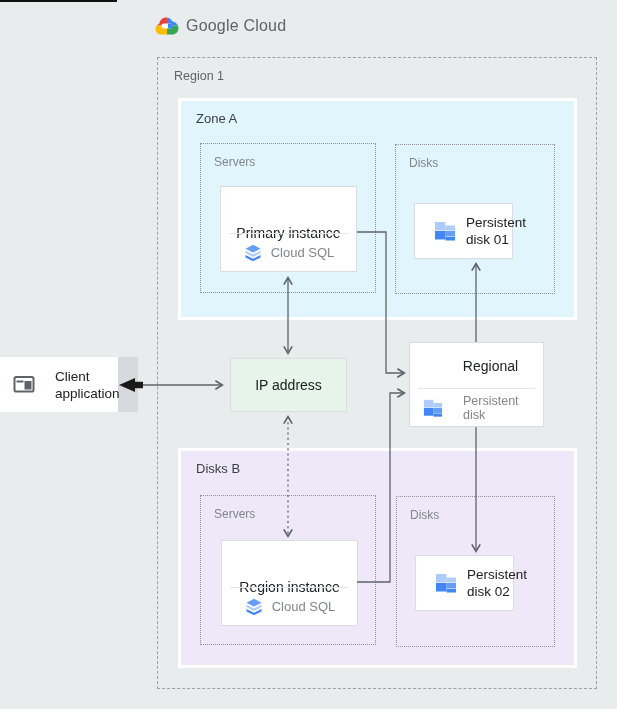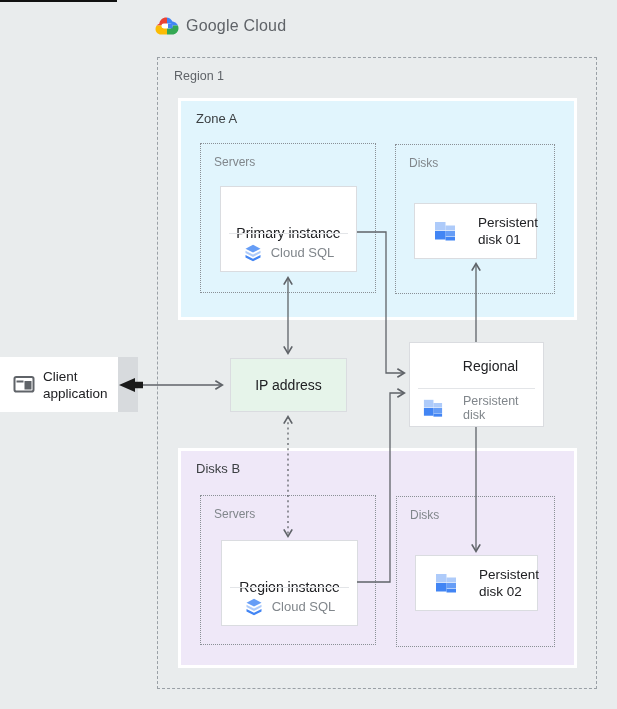--- a/index.html
+++ b/index.html
@@ -46,31 +46,31 @@
   .inst-sub{position:absolute;left:0;right:0;top:47px;bottom:0;display:flex;align-items:center;
             justify-content:center;gap:8px;font-size:13px;color:#80868b;}
 
   .regional-card{left:409px;top:342px;width:135px;height:85px;}
   .reg-title{position:absolute;left:0;right:0;top:0;height:46px;display:flex;align-items:center;
              justify-content:center;font-size:14px;color:#202124;padding-left:28px;}
   .reg-divider{top:45px;}
   .reg-sub{position:absolute;left:13px;right:0;top:46px;bottom:0;display:flex;align-items:center;
            gap:20px;font-size:12.5px;color:#80868b;}
 
-  .disk-card{width:123px;height:56px;display:flex;align-items:center;gap:22px;padding-left:19px;}
+  .disk-card{width:99px;height:56px;display:flex;align-items:center;gap:10px;padding-left:19px;}
   .disk-01{left:414px;top:203px;}
   .disk-02{left:415px;top:555px;}
   .disk-name{font-size:13.5px;line-height:17px;color:#202124;}
 
   .ip-card{left:230px;top:358px;width:117px;height:54px;background:#e6f4ea;display:flex;
            align-items:center;justify-content:center;font-size:14px;color:#202124;}
 
   .client-strip{left:117px;top:357px;width:21px;height:55px;background:#d7dadd;}
   .client-card{left:0;top:357px;width:118px;height:55px;background:#fff;display:flex;
-               align-items:center;gap:8px;padding-left:13px;box-sizing:border-box;}
+               align-items:center;gap:20px;padding-left:13px;box-sizing:border-box;}
   .client-name{font-size:13.5px;line-height:17px;color:#202124;}
 
   svg.overlay{position:absolute;left:0;top:0;pointer-events:none;}
   .icon{display:inline-flex;flex:0 0 auto;}
 </style>
 </head>
 <body>
 
 <div id="stage">
 

